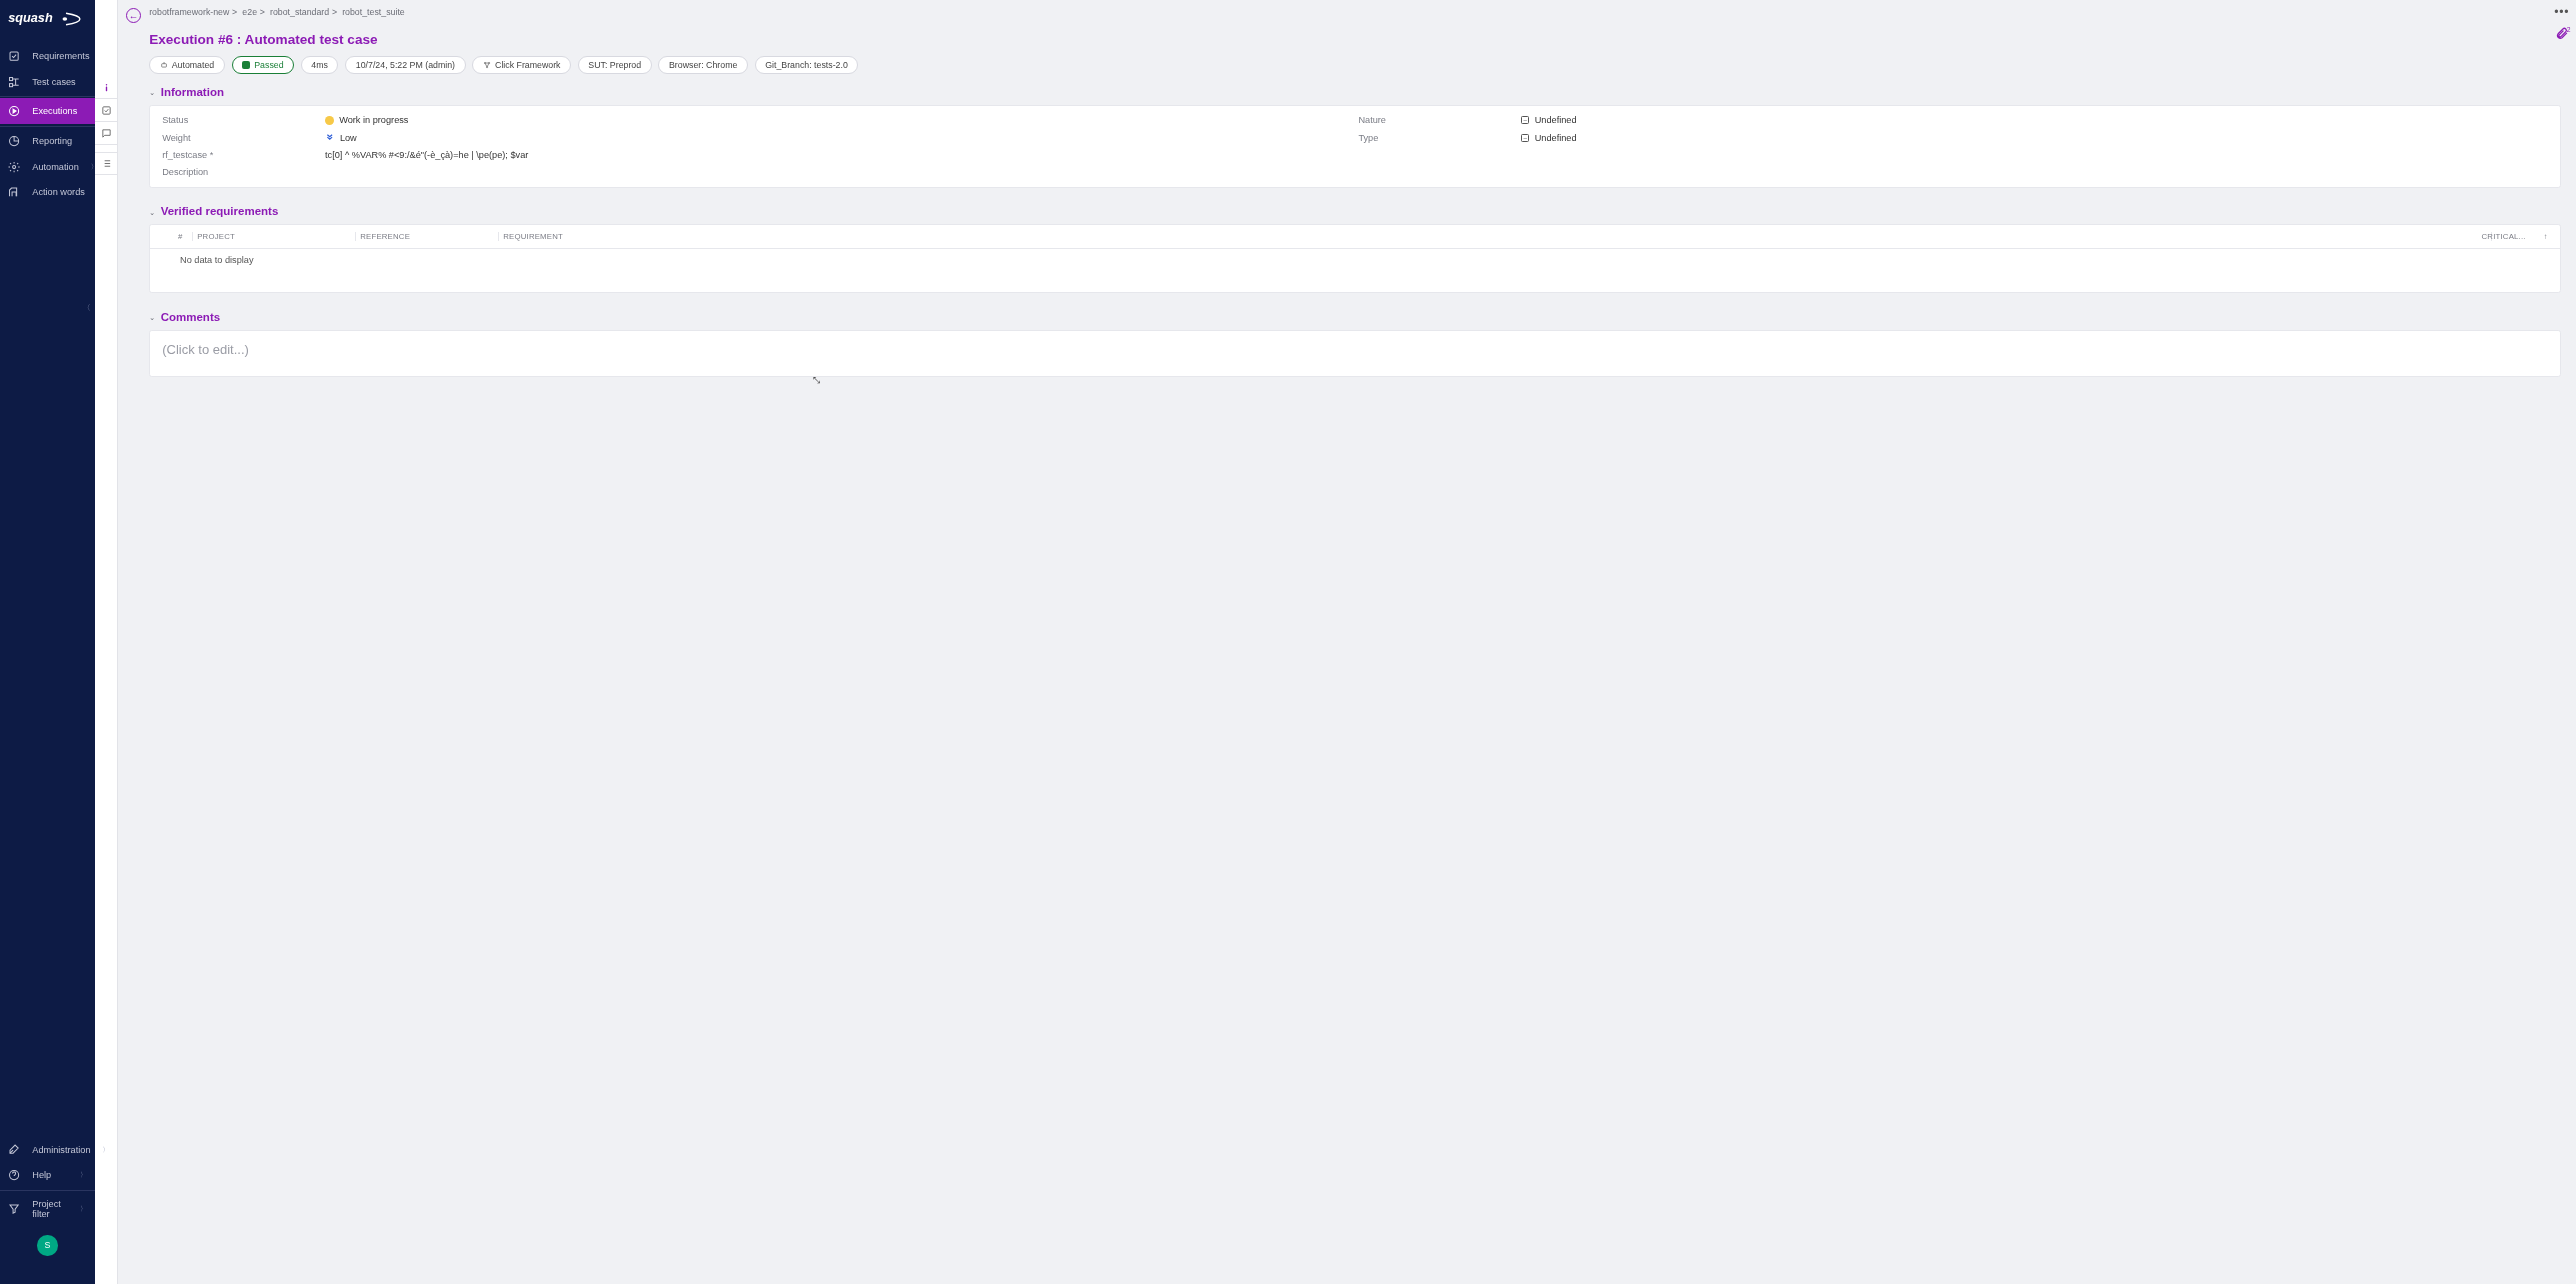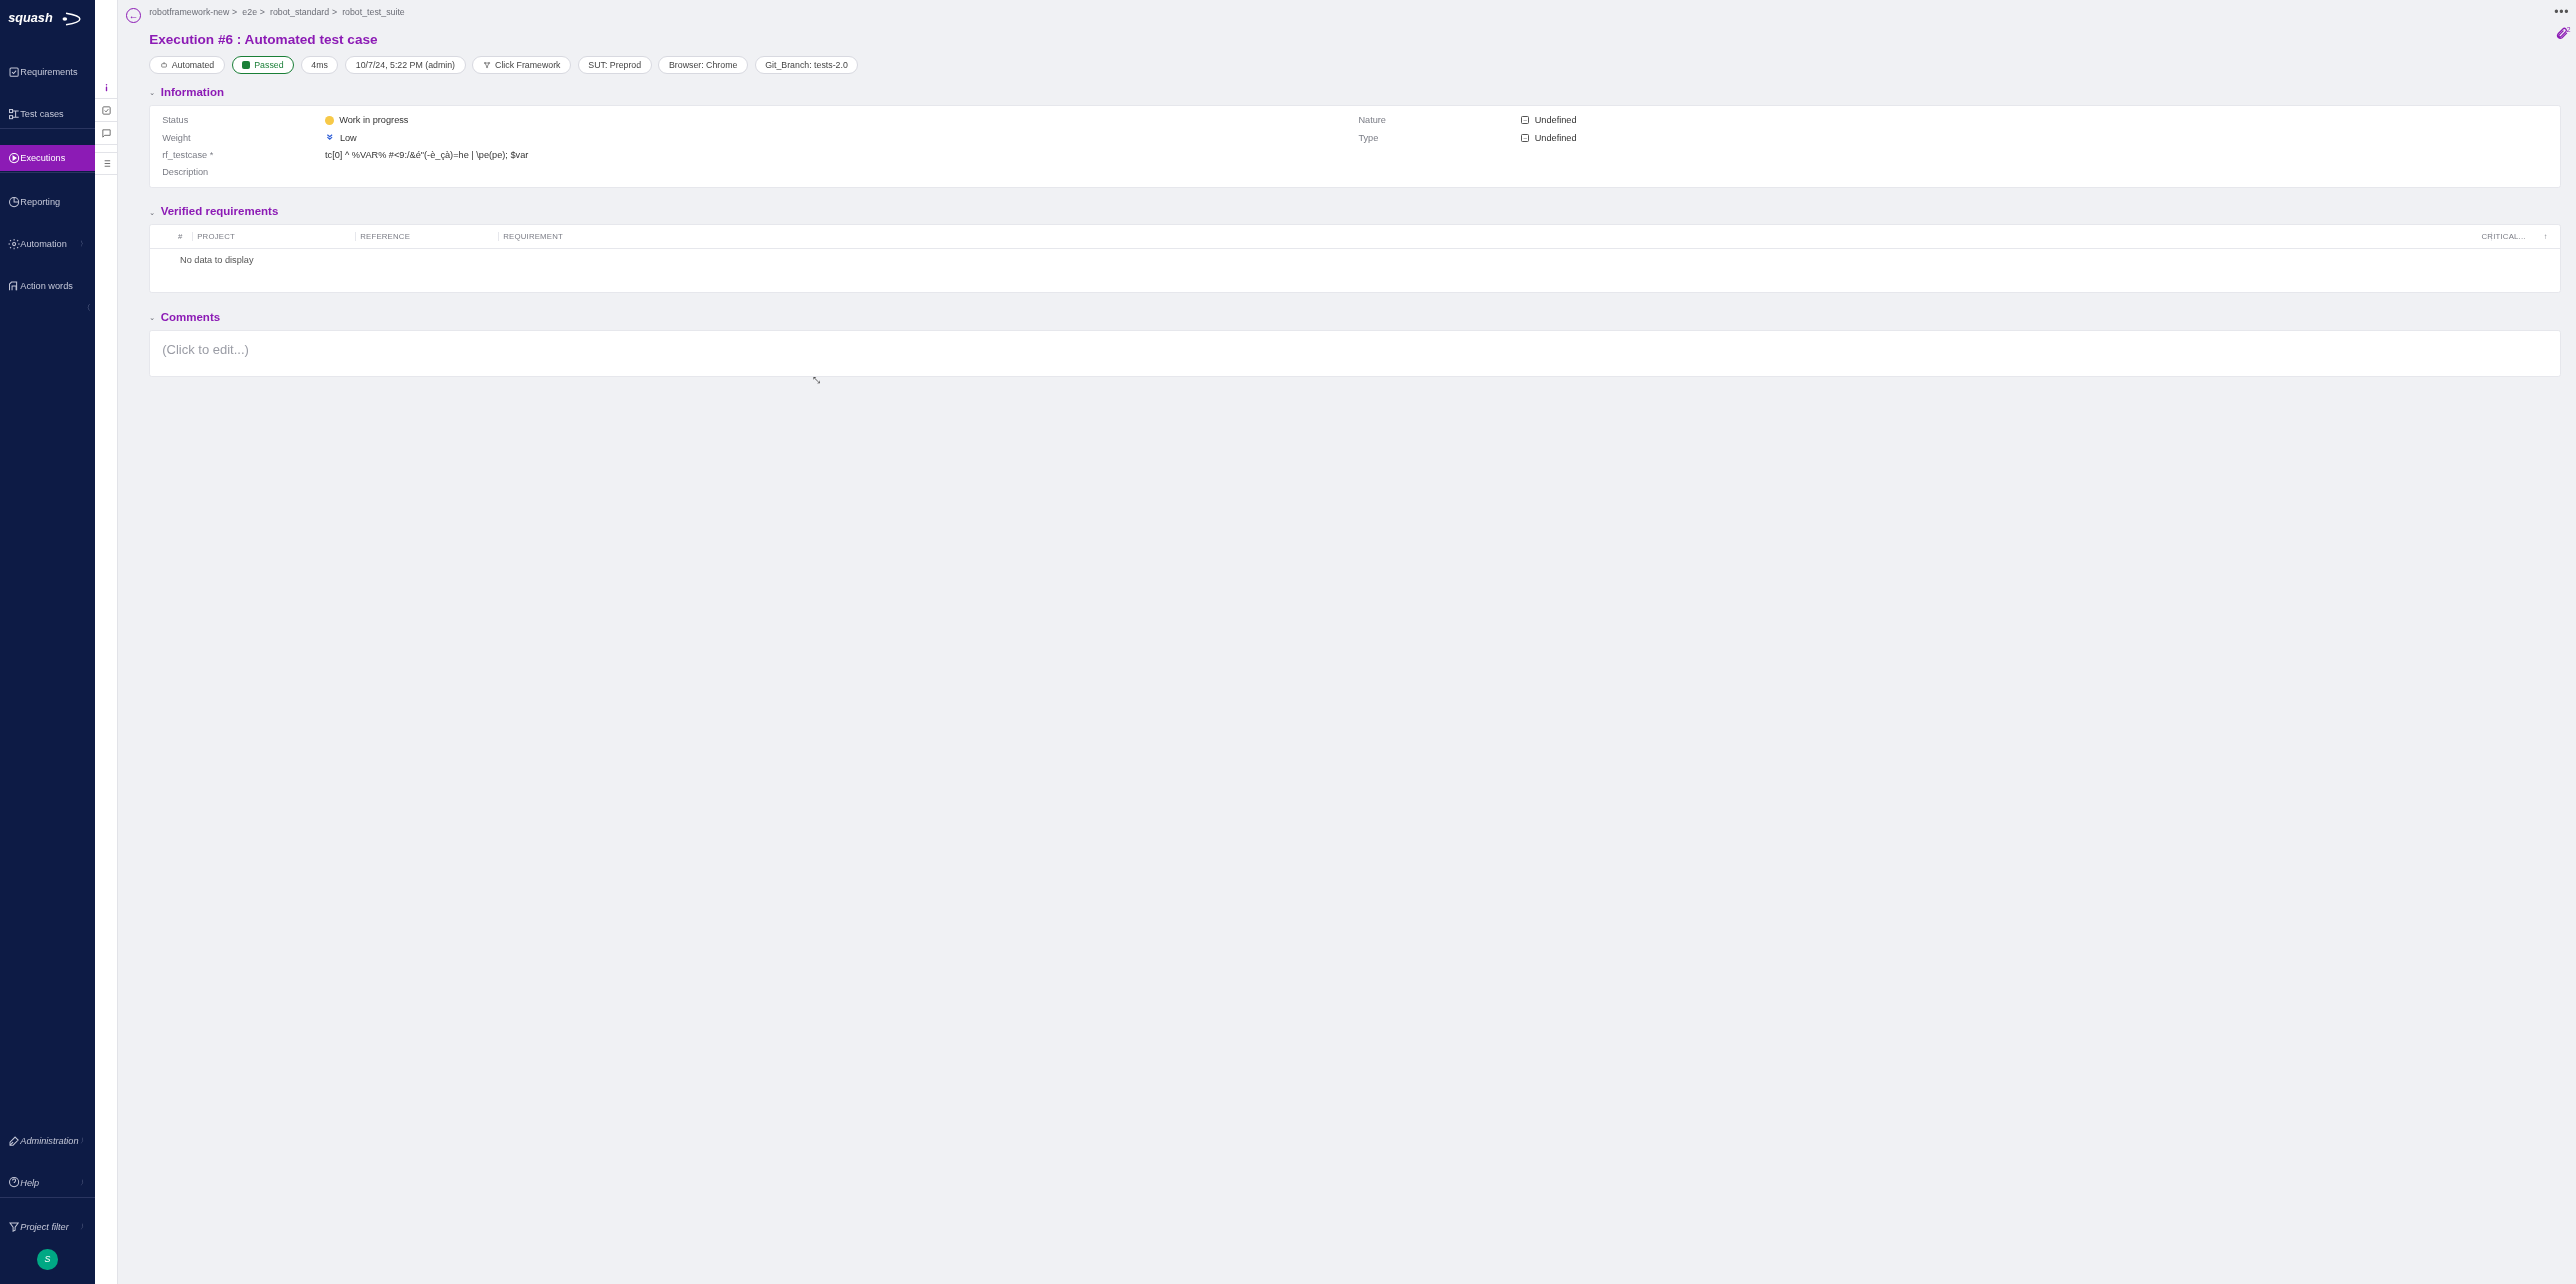--- a/index.html
+++ b/index.html
@@ -4,26 +4,26 @@
 <style>
   * { box-sizing: border-box; margin: 0; padding: 0; }
   html, body { height: 100%; font-family: "Segoe UI", Arial, sans-serif; font-size: 9.5px; color: #333; background: #f0f1f4; }
   .app { display: flex; height: 100vh; }
 
   
   .sidebar { width: 95px; background: #0d1b45; color: #ccd; display: flex; flex-direction: column; flex-shrink: 0; }
   .logo { padding: 8.1px 5.4px 11px 5.4px; text-align: center; }
   .logo svg { width: 81px; height: 22px; }
   .nav { flex: 1; }
-  .nav-item { display: flex; align-items: center; gap: 0; padding: 6.8px 8.1px; color: #c5c8d8; cursor: pointer; font-size: 9.2px; position: relative; margin-top: 16px; }
+  .nav-item { display: flex; align-items: center; gap: 12px; padding: 6.8px 8.1px; color: #c5c8d8; cursor: pointer; font-size: 9.2px; position: relative; }
   .nav-item.active { background: #8c1bb5; color: #fff; }
   .nav-item .icon { width: 12.2px; height: 12.2px; display: inline-flex; align-items: center; justify-content: center; }
   .nav-item .chev { margin-left: auto; font-size: 6.8px; color: #8890b0; }
   .nav-sep { border-top: 0.7px solid #2a3560; margin: 1.4px 0; }
-  .sidebar-bottom { padding-bottom: 5px; font-style: italic; }
+  .sidebar-bottom { padding-bottom: 19px; }
   .collapse-btn { position: absolute; left: 83px; top: 303px; color: #8890b0; font-size: 7.5px; cursor: pointer; }
   .avatar-wrap { display: flex; justify-content: center; padding: 9.5px 0; }
   .avatar { width: 20.4px; height: 20.4px; border-radius: 50%; background: #00a884; color: #fff; display: flex; align-items: center; justify-content: center; font-size: 8.8px; }
 
   
   .tabrail { width: 23px; background: #fff; border-right: 0.7px solid #e2e3e8; display: flex; flex-direction: column; align-items: center; padding-top: 76px; gap: 0; flex-shrink: 0; }
   .tabrail-item { width: 23px; height: 23px; display: flex; align-items: center; justify-content: center; color: #666; cursor: pointer; border-bottom: 0.7px solid #e2e3e8; }
   .tabrail-item.active { color: #8c1bb5; }
   .tabrail-item svg { width: 11px; height: 11px; }
 

